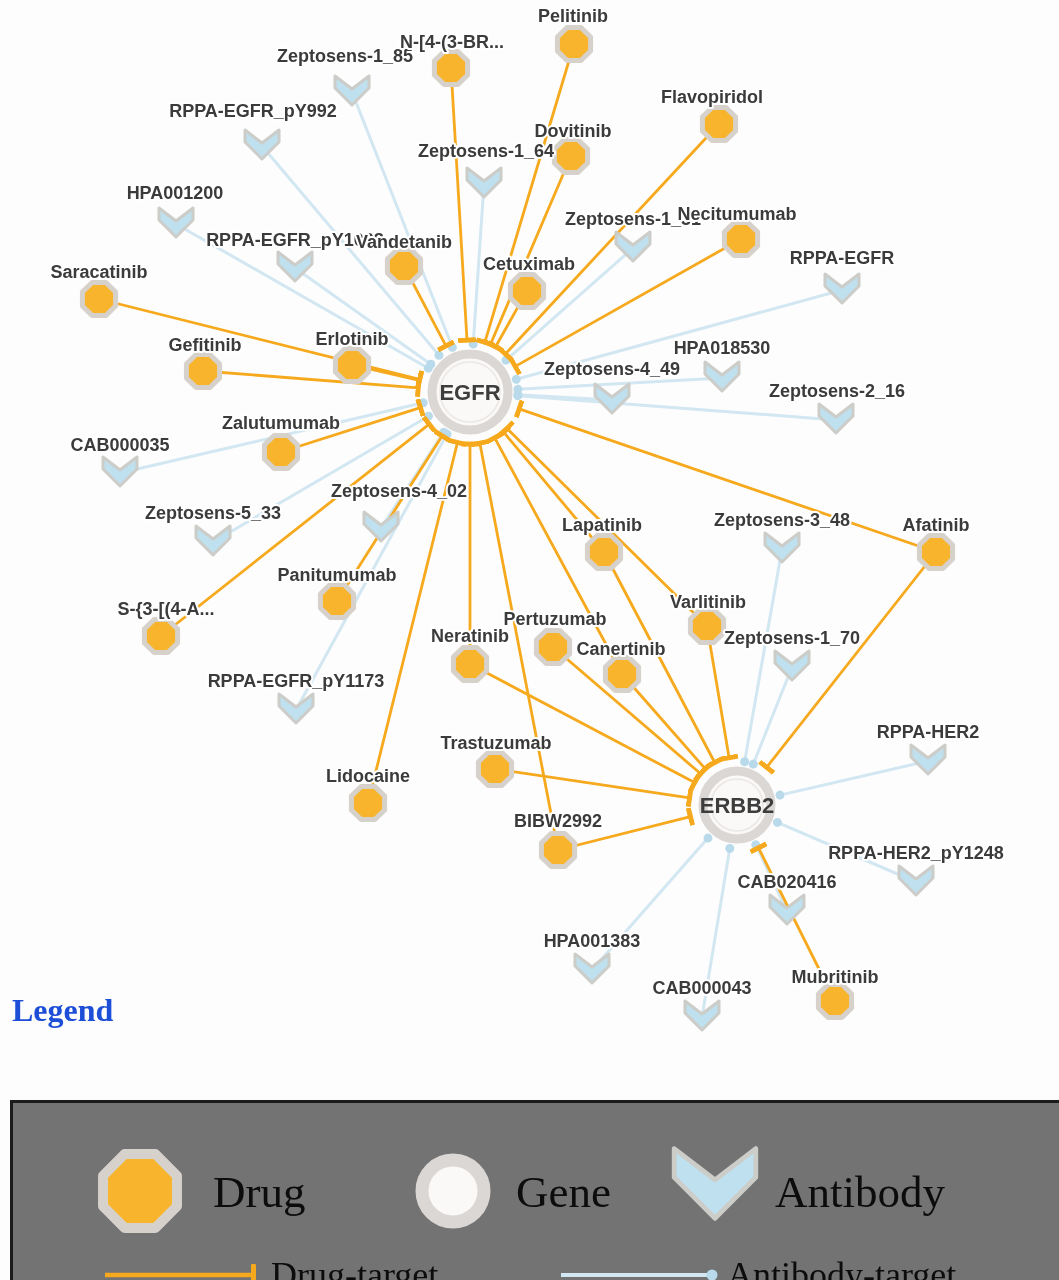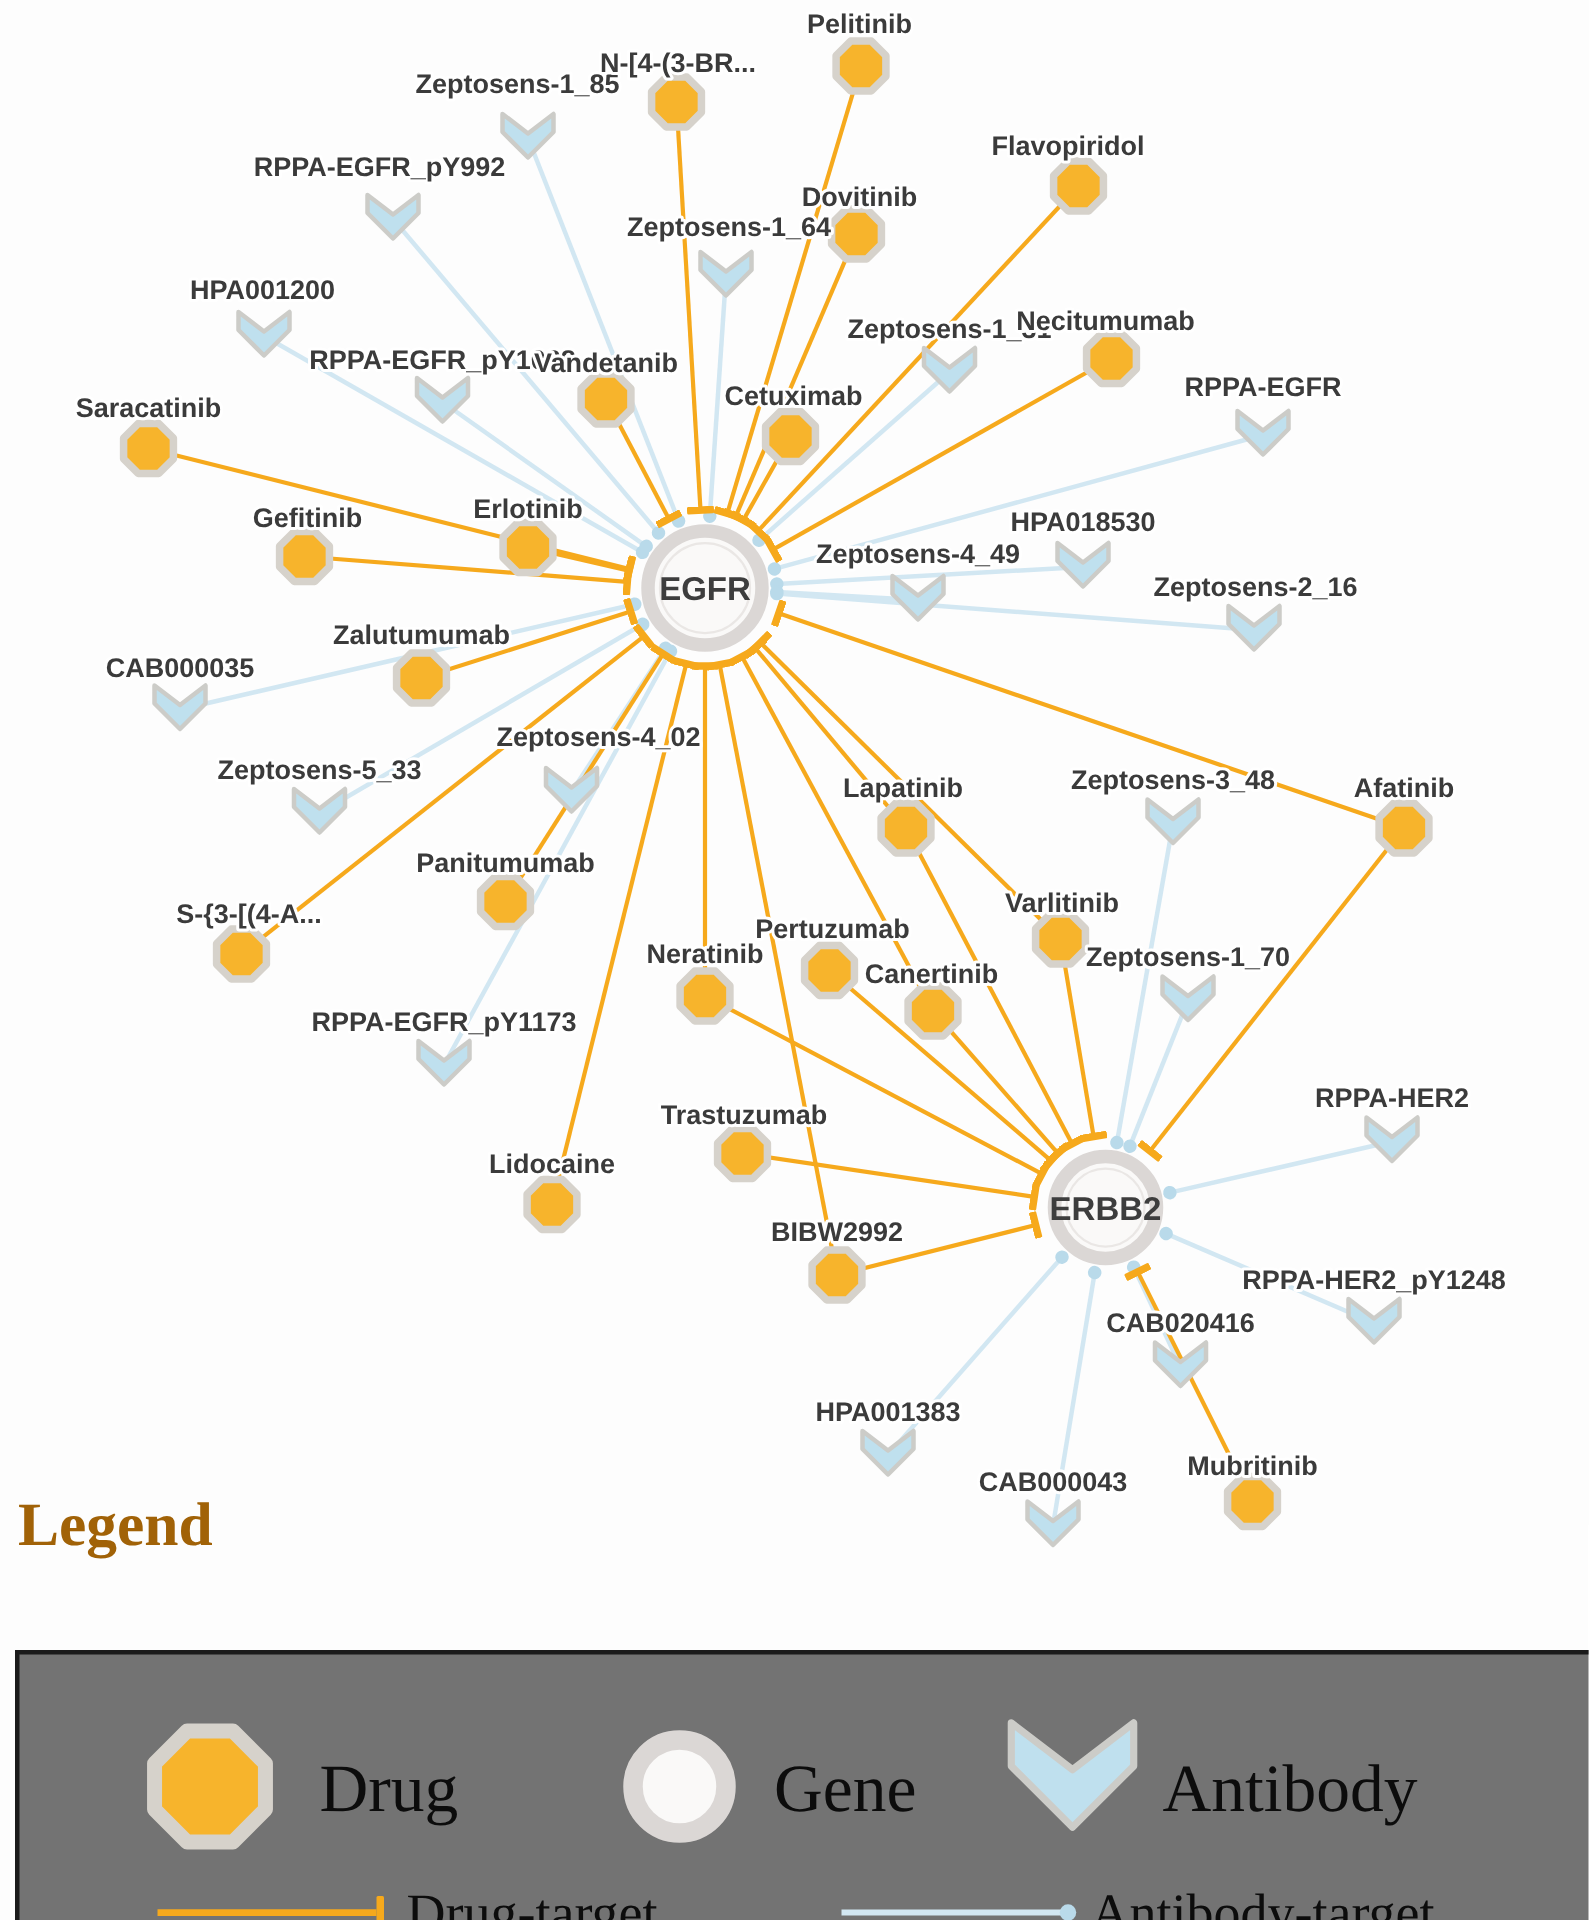--- a/index.html
+++ b/index.html
@@ -9,21 +9,21 @@
   .edge-ab{stroke:var(--antibody-edge,#D2E7F2);stroke-width:3;fill:none}
   .edge-drug{stroke:var(--drug-edge,#F6A91C);stroke-width:2.8;fill:none}
   .drug-shape{fill:var(--drug-fill,#F7B42C);stroke:var(--drug-stroke,#D6D2CB);stroke-width:5;stroke-linejoin:round}
   .ab-shape{fill:var(--antibody-fill,#BFE0EE);stroke:var(--antibody-stroke,#CCCCC8);stroke-width:3;stroke-linejoin:round}
   .gene-ring{fill:var(--gene-fill,#FAF9F8);stroke:var(--gene-ring,#DBD7D5);stroke-width:9}
   .gene-inner{fill:none;stroke:#EAE7E5;stroke-width:1.5}
   .nlabel{font-family:"Liberation Sans",sans-serif;font-weight:700;font-size:18px;fill:var(--label,#3B3B3B);stroke:#ffffff;stroke-width:4px;paint-order:stroke;stroke-linejoin:round;text-anchor:middle}
   .glabel{font-family:"Liberation Sans",sans-serif;font-weight:700;font-size:22px;fill:#3d3d3d;text-anchor:middle}
   #m-tee rect{fill:var(--drug-edge,#F6A91C)}
   #m-dot circle{fill:var(--antibody-dot,#B9DAEA)}
-  #legend-title{position:absolute;left:12px;top:992px;font-family:"Liberation Serif",serif;font-weight:700;font-size:41px;color:#a16207}
+  #legend-title{position:absolute;left:12px;top:992px;font-family:"Liberation Serif",serif;font-weight:700;font-size:32px;color:#1d4ed8}
   #legend-box{position:absolute;left:10px;top:1100px;width:1059px;height:222px;border:3px solid #1b1b1b;background:#737373}
   .ltext{font-family:"Liberation Serif",serif;font-size:45px;fill:#0c0c0c}
   .ltext2{font-family:"Liberation Serif",serif;font-size:36px;fill:#0c0c0c}
   .legend-oct{stroke-width:10}
   .legend-ring{fill:var(--gene-fill,#FAF9F8);stroke:var(--gene-ring,#DBD7D5);stroke-width:13}
   .legend-ab-shape{stroke-width:2}
   .legend-line-drug{stroke:var(--drug-edge,#F6A91C);stroke-width:4.5}
   .legend-line-ab{stroke:var(--antibody-edge,#D2E7F2);stroke-width:4}
   .legend-tee{fill:var(--drug-edge,#F6A91C)}
   .legend-dot{fill:var(--antibody-dot,#B9DAEA)}

